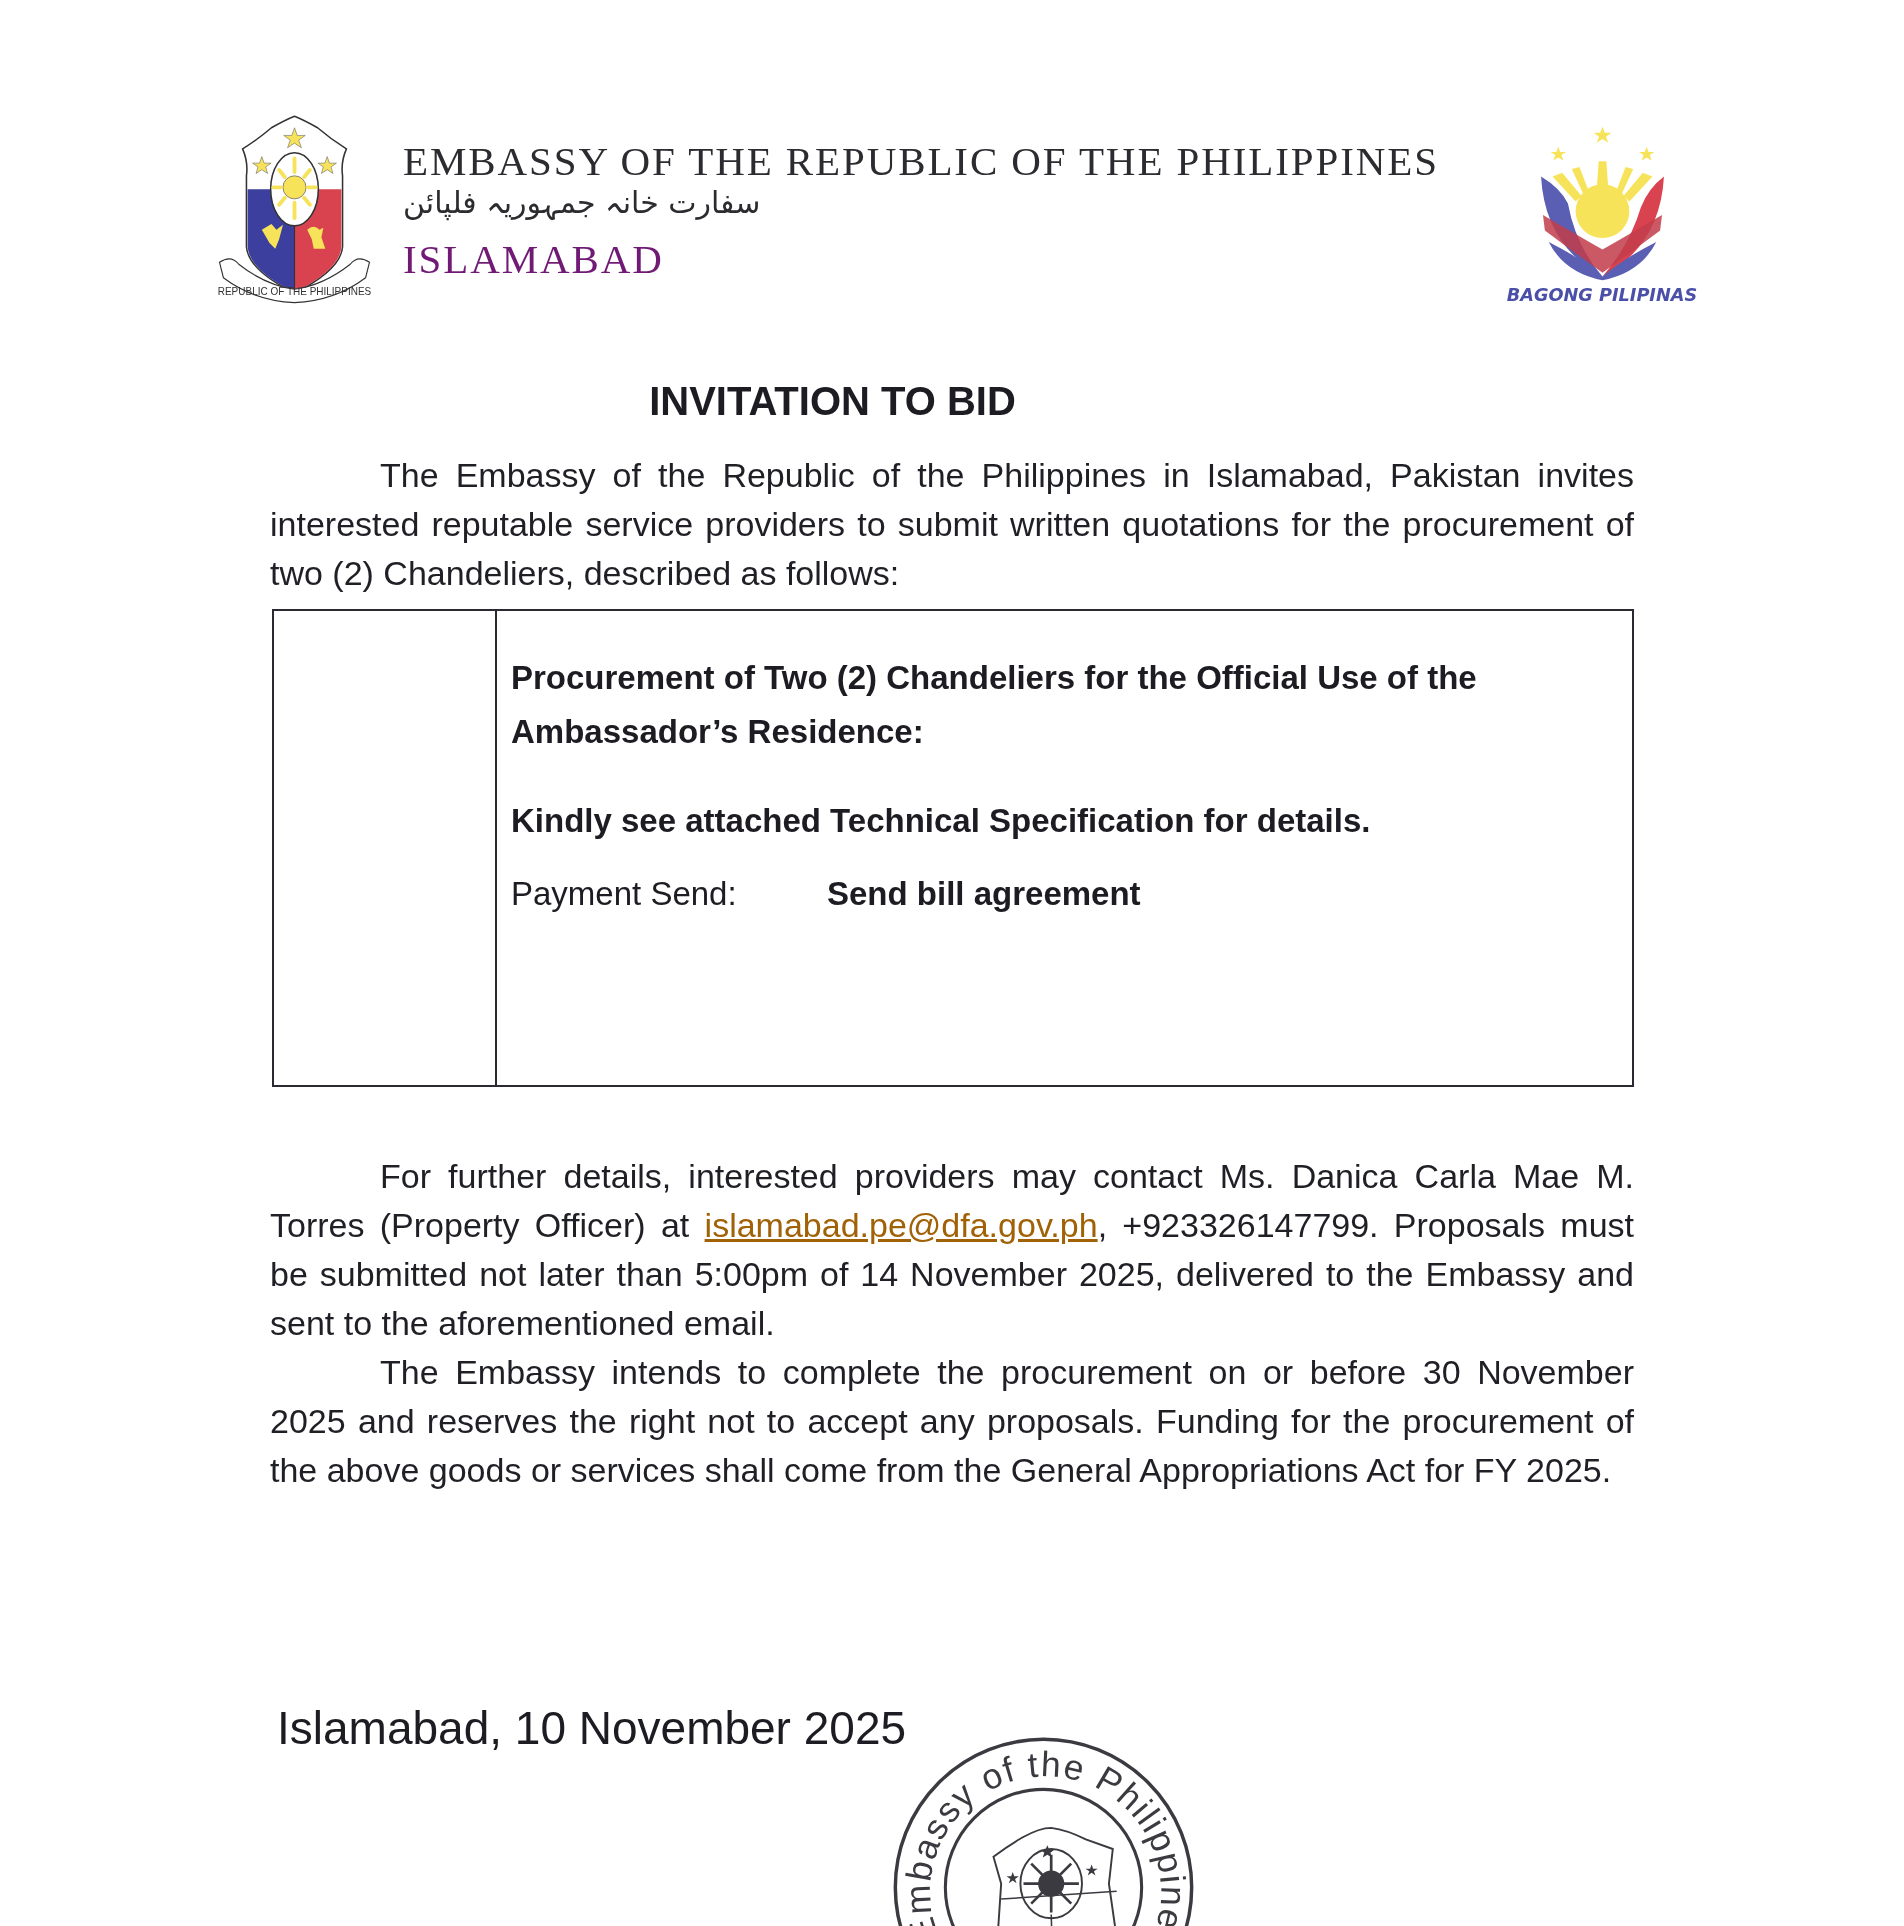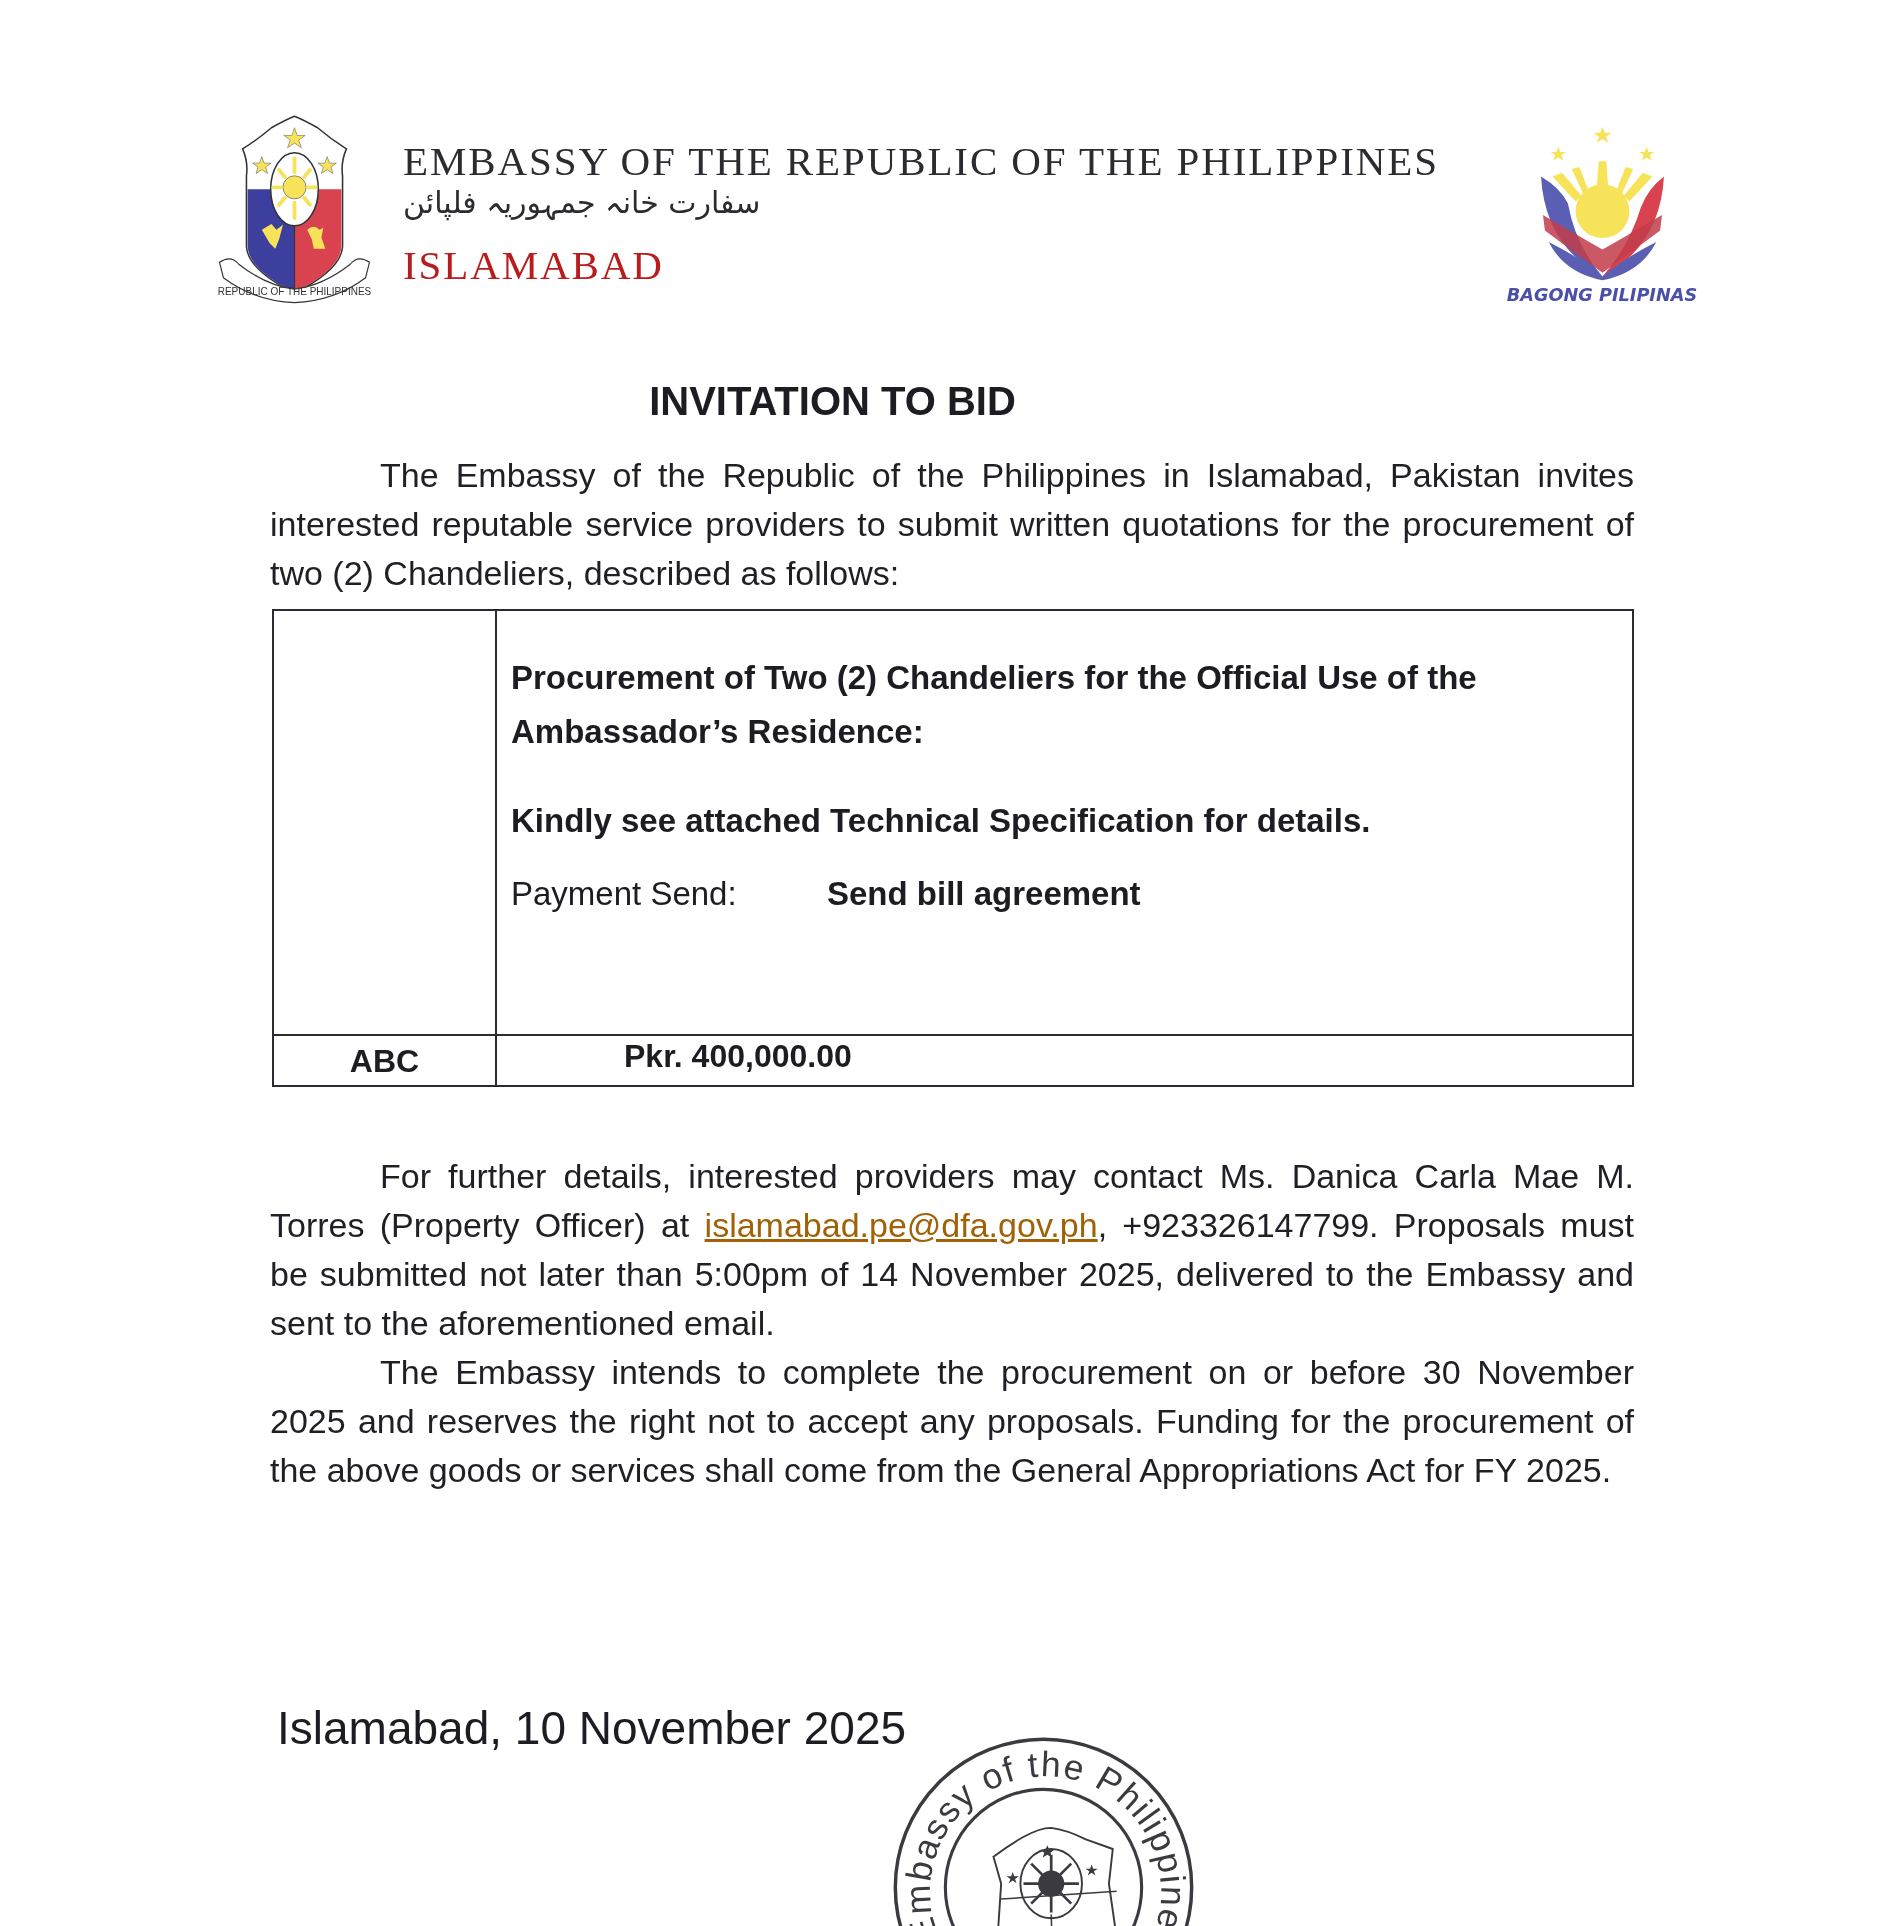--- a/index.html
+++ b/index.html
@@ -7,21 +7,21 @@
          font-family:"Liberation Sans", sans-serif; color:#1c1c22; }
   .abs { position:absolute; }
 
   
   .crest { left:208px; top:112px; width:173px; height:193px; }
   .lh-title { left:403px; top:137px; font-family:"Liberation Serif", serif;
               font-size:41px; letter-spacing:1.9px; color:#2b2b30; white-space:nowrap; }
   .lh-urdu { left:403px; top:185px; font-family:"DejaVu Sans", sans-serif;
              font-size:30px; color:#2b2b30; direction:rtl; white-space:nowrap; }
   .lh-city { left:403px; top:235px; font-family:"Liberation Serif", serif;
-             font-size:41px; letter-spacing:1.9px; color:#b91c1c; white-space:nowrap;margin-top:6px; }
+             font-size:41px; letter-spacing:1.9px; color:#701a75; white-space:nowrap; }
   .bp-logo { left:1514px; top:119px; width:177px; height:169px; }
   .bp-text { left:1502px; top:285px; width:200px; text-align:center;
              font-family:"DejaVu Sans", sans-serif; font-weight:bold; font-style:italic;
              font-size:17.7px; color:#4a4fa8; white-space:nowrap; }
 
   
   .doc-title { left:0; width:1665px; top:379px; text-align:center;
                font-weight:bold; font-size:40px; color:#1c1c22; }
 
   
@@ -133,24 +133,20 @@
     <td></td>
     <td class="body-cell">
       <div class="spec-line">Procurement of Two (2) Chandeliers for the Official Use of the Ambassador’s Residence:</div>
       <div class="spec-gap"></div>
       <div class="spec-line">Kindly see attached Technical Specification for details.</div>
       <div class="pay-row">
         <span class="pay-label">Payment Send:</span><span class="pay-value">Send bill agreement</span>
       </div>
     </td>
   </tr>
-  <tr class="abc-row">
-    <td class="abc-label">ABC</td>
-    <td class="abc-value">Pkr. 400,000.00</td>
-  </tr>
 </tbody>
   </table>
 
 <div class="abs para p2"><span class="indent"></span><span>For further details, interested providers may contact Ms. Danica Carla Mae M. Torres (Property Officer) at </span><a class="email-link">islamabad.pe@dfa.gov.ph</a><span>, +923326147799. Proposals must be submitted not later than 5:00pm of 14 November 2025, delivered to the Embassy and sent to the aforementioned email.</span></div>
 
 <div class="abs para p3"><span class="indent"></span><span>The Embassy intends to complete the procurement on or before 30 November 2025 and reserves the right not to accept any proposals. Funding for the procurement of the above goods or services shall come from the General Appropriations Act for FY 2025.</span></div>
 
 <div class="abs date-line">Islamabad, 10 November 2025</div>
 
 <svg class="abs seal" viewBox="0 0 860 860">

